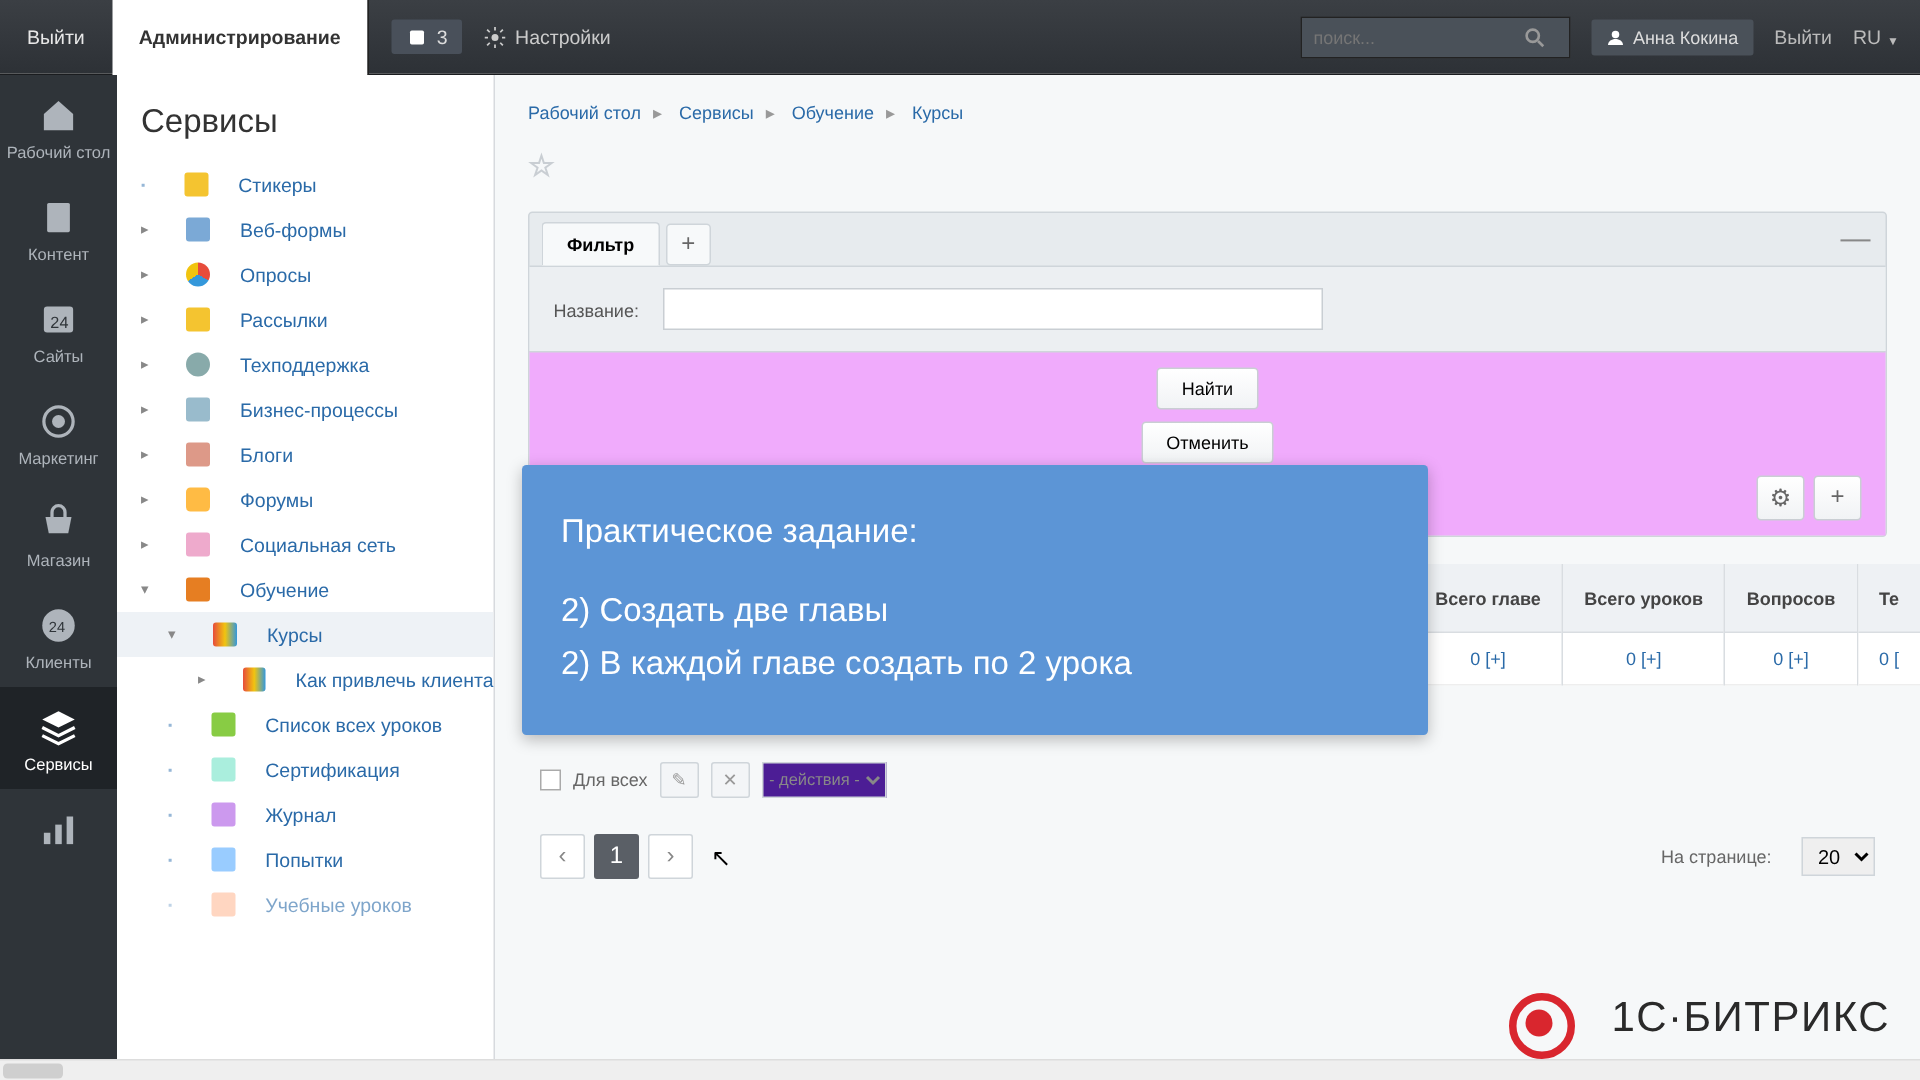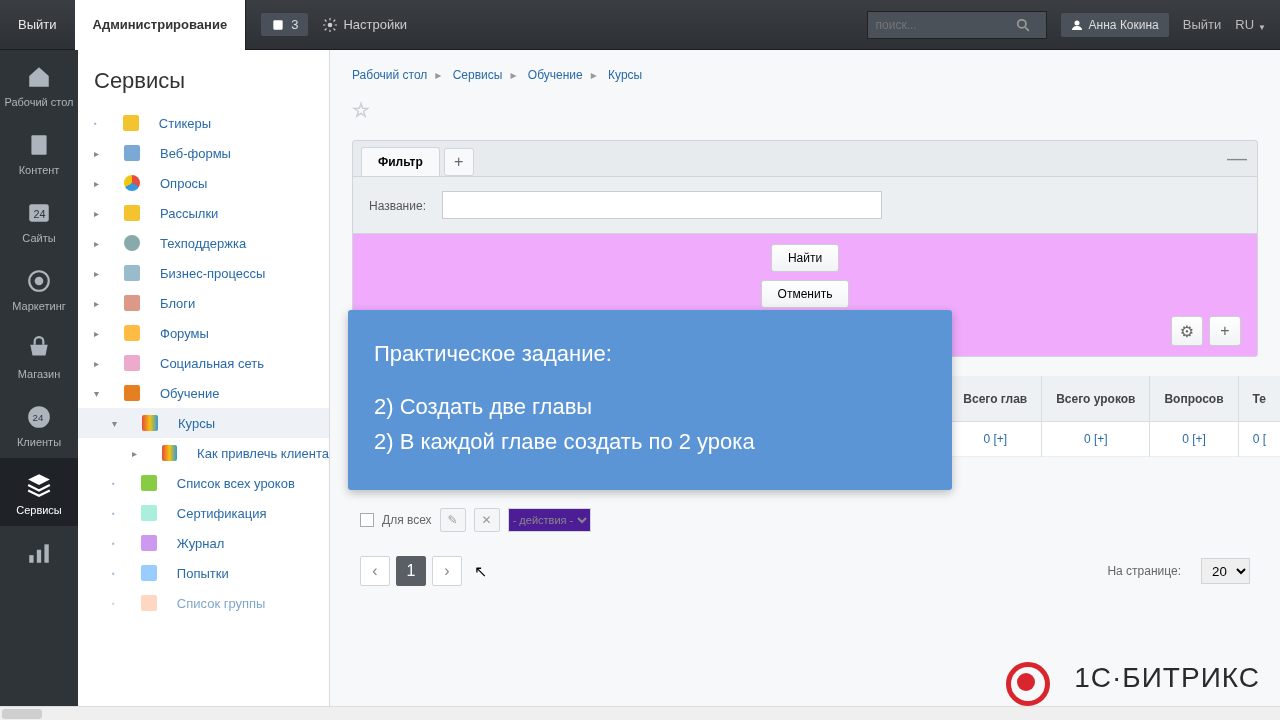--- a/index.html
+++ b/index.html
@@ -267,21 +267,21 @@
     <li class="lvl2 sq">
         <span class="ic" style="background:#c9e"></span>
         <span>Журнал</span>
       </li>
     <li class="lvl2 sq">
         <span class="ic" style="background:#9cf"></span>
         <span>Попытки</span>
       </li>
     <li class="lvl2 sq" style="opacity:.6">
         <span class="ic" style="background:#fb9"></span>
-        <span>Список группы</span>
+        <span>Учебные уроков</span>
       </li>
   </ul>
 </div>
 
 <div class="main">
   <div class="crumbs">
     <span>Рабочий стол</span><span class="csep">▸</span>
     <span>Сервисы</span><span class="csep">▸</span>
     <span>Обучение</span><span class="csep">▸</span>
     <span>Курсы</span>
@@ -310,21 +310,21 @@
     </div>
   </div>
 </div>
 
 <div class="tbl">
   <div class="col">
       <div class="hdr">сть</div>
       <div class="cell"></div>
     </div>
   <div class="col">
-      <div class="hdr">Всего глав</div>
+      <div class="hdr">Всего главе</div>
       <div class="cell"><a>0 [+]</a></div>
     </div>
   <div class="col">
       <div class="hdr">Всего уроков</div>
       <div class="cell"><a>0 [+]</a></div>
     </div>
   <div class="col">
       <div class="hdr">Вопросов</div>
       <div class="cell"><a>0 [+]</a></div>
     </div>

